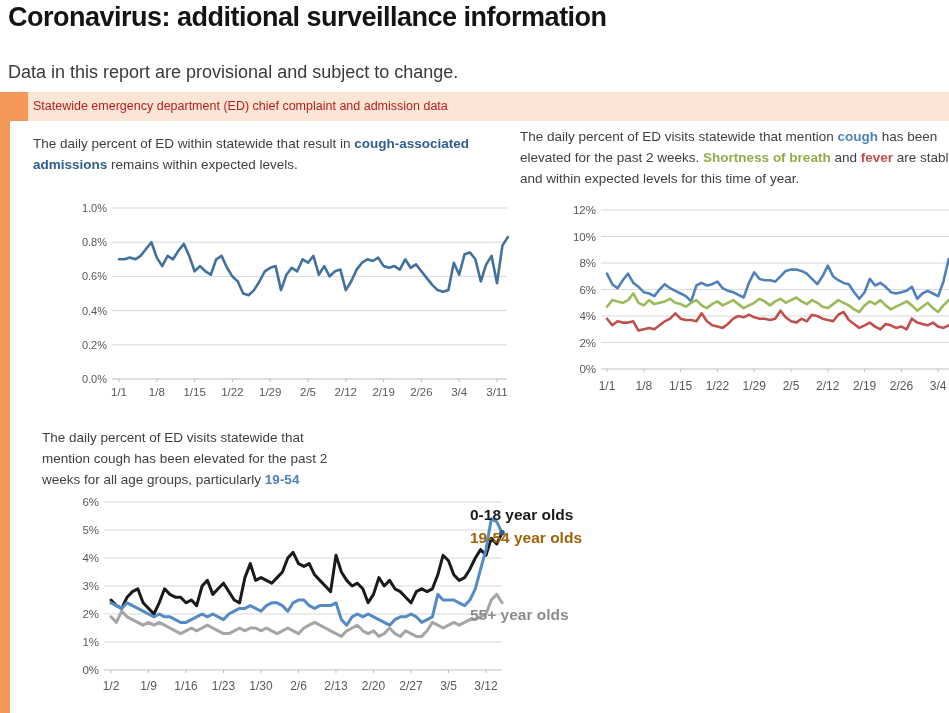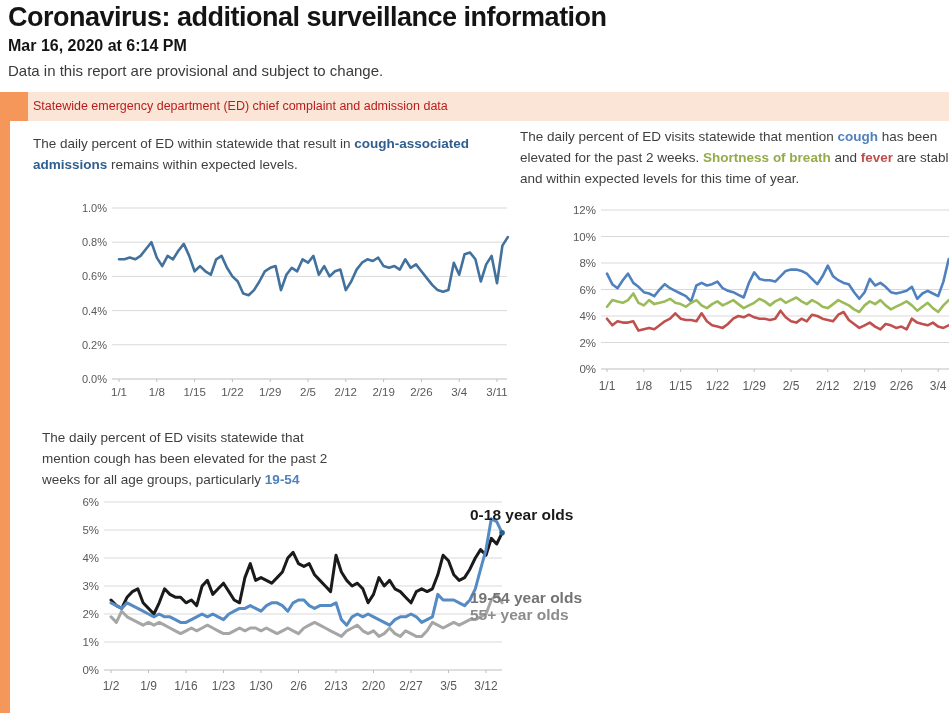--- a/index.html
+++ b/index.html
@@ -1,50 +1,49 @@
 <!DOCTYPE html>
 <html><head>
 <meta charset="utf-8">
 <style>
   html,body{margin:0;padding:0;}
   body{font-family:"Liberation Sans", sans-serif; background:#ffffff;}
   .page{position:relative;width:949px;height:713px;overflow:hidden;background:#fff;}
 
   .title{position:absolute;left:8px;top:2px;font-size:27px;font-weight:700;color:#141414;letter-spacing:-0.5px;}
   .date{position:absolute;left:8px;top:37px;font-size:16px;font-weight:700;color:#141414;}
-  .note{position:absolute;left:8px;top:62px;font-size:15px;color:#3a3a3a;}
+  .note{position:absolute;left:8px;top:62px;font-size:18px;color:#3a3a3a;}
 
   .section-bar{position:absolute;left:0;top:92px;width:949px;height:29px;background:var(--header-bg,#FBE5D6);}
   .section-square{position:absolute;left:0;top:92px;width:28px;height:29px;background:var(--accent,#F5975A);}
   .section-label{position:absolute;left:33px;top:92px;height:29px;line-height:29px;font-size:12.5px;font-weight:400;color:#b91c1c;}
   .left-stripe{position:absolute;left:0;top:121px;width:10px;height:592px;background:var(--accent,#F5975A);}
 
   .caption{position:absolute;font-size:13.5px;line-height:21px;color:#3f3f3f;white-space:pre-line;}
   .cap-admissions{left:33px;top:133px;width:520px;}
   .cap-resp{left:520px;top:126px;width:520px;}
   .cap-age{left:42px;top:427px;width:430px;}
   .seg-navy{color:var(--navy,#2E5F8F);font-weight:700;}
   .seg-blue{color:var(--blue,#4F81BD);font-weight:700;}
   .seg-green{color:var(--green,#94AB4A);font-weight:700;}
   .seg-red{color:var(--red,#C0504D);font-weight:700;}
 
   .chart{position:absolute;margin-left:44px;}
   .chart svg text{font-family:"Liberation Sans", sans-serif; fill:#595959;}
 
   .legend-label{position:absolute;left:470px;font-size:15.5px;font-weight:700;}
   .legend-black{top:506px;color:#1a1a1a;}
-  .legend-blue{top:589px;color:#737373;}
+  .legend-blue{top:529px;color:#a16207;}
   .legend-gray{top:606px;color:#8c8c8c;}
 </style>
 </head>
 <body>
 
 <div class="page" style="--accent: #F5975A; --header-bg: #FBE5D6; --navy: #2E5F8F; --blue: #4F81BD; --green: #94AB4A; --red: #C0504D;">
   <div class="title">Coronavirus: additional surveillance information</div>
-  <div class="date">Mar 16, 2020 at 6:14 PM</div>
   <div class="note">Data in this report are provisional and subject to change.</div>
 
   <div class="section-bar"></div>
   <div class="section-square"></div>
   <div class="section-label">Statewide emergency department (ED) chief complaint and admission data</div>
   <div class="left-stripe"></div>
 
   <div class="caption cap-admissions"><span>The daily percent of ED within statewide that result in </span><span class="seg-navy">cough-associated</span><span>
 </span><span class="seg-navy">admissions</span><span> remains within expected levels.</span></div>
   <div class="caption cap-resp"><span>The daily percent of ED visits statewide that mention </span><span class="seg-blue">cough</span><span> has been

